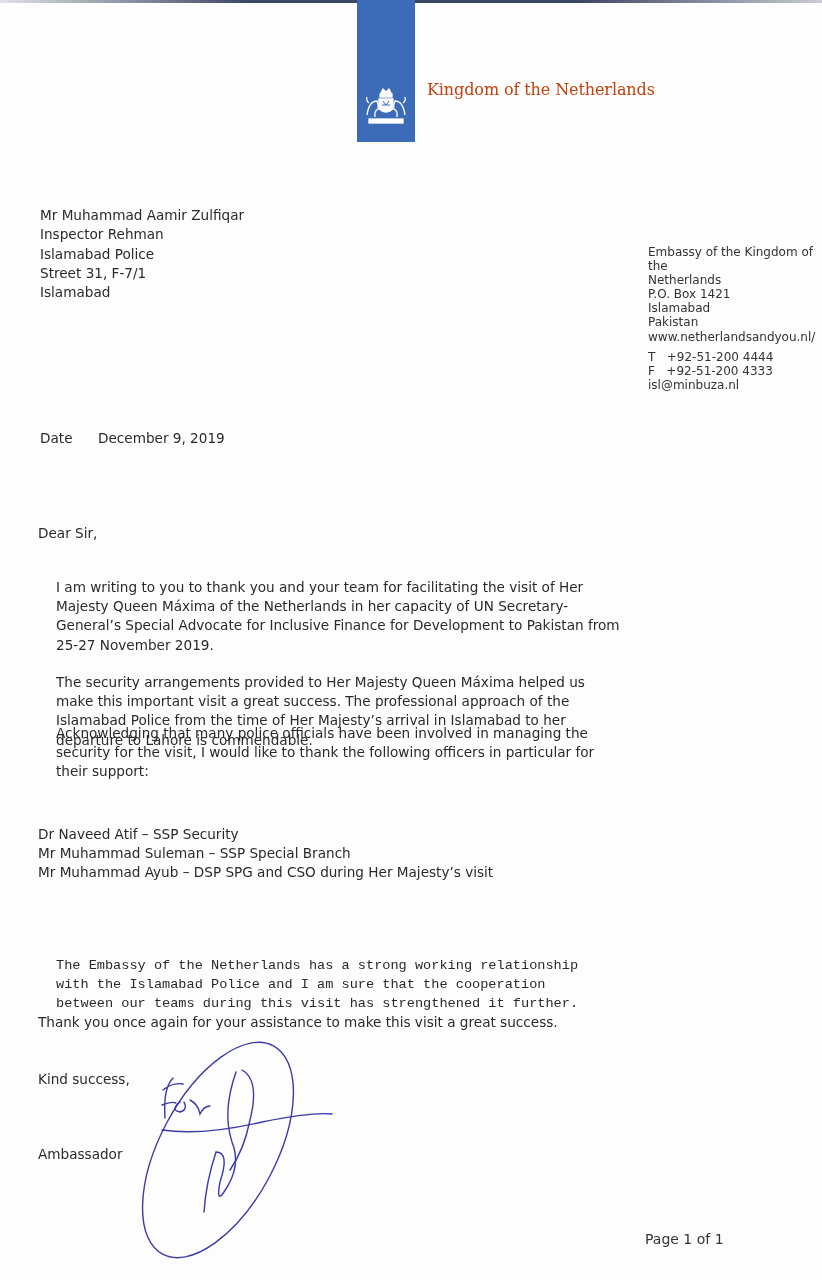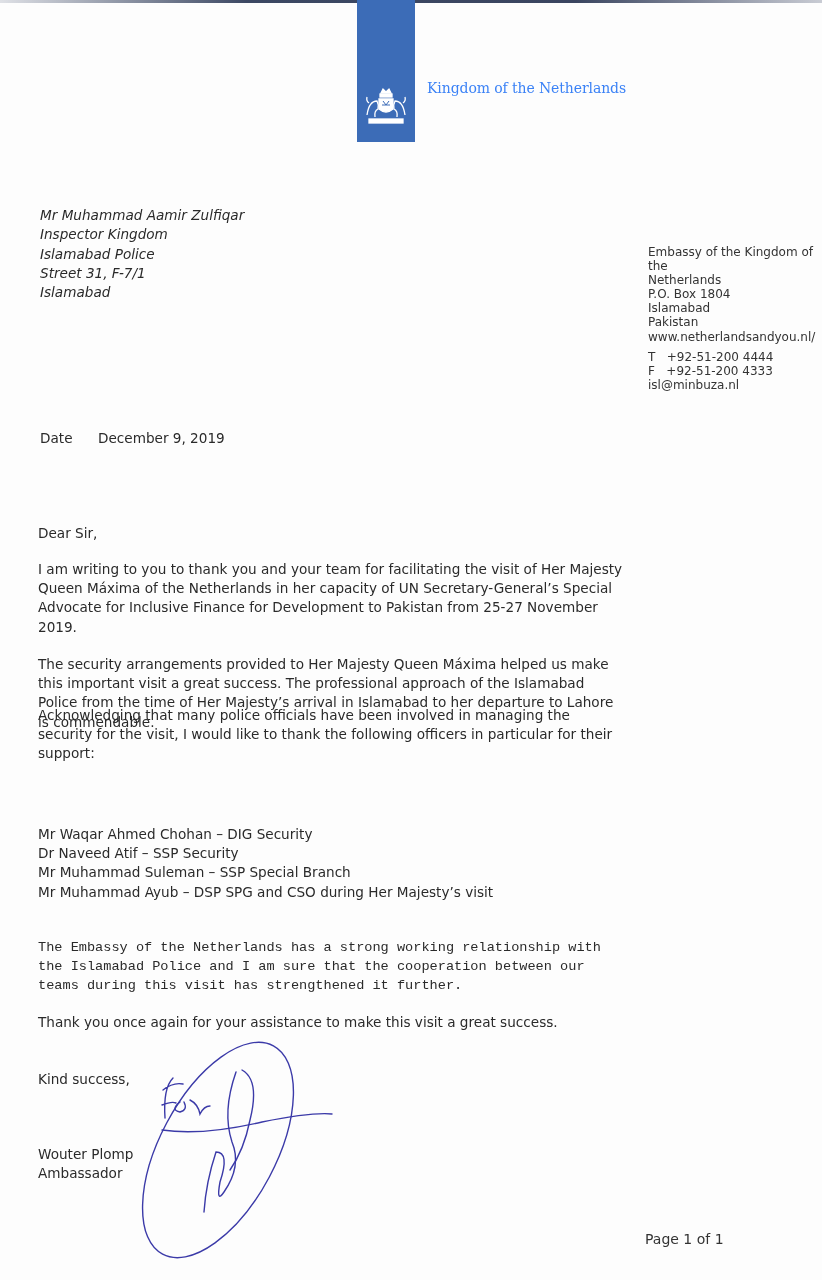--- a/index.html
+++ b/index.html
@@ -13,48 +13,48 @@
     position: absolute; left: 0; top: 0; width: 822px; height: 3px;
     background: linear-gradient(to right, #dfe1e6, #3c4863 30%, #3a4560 70%, #c9ccd4);
   }
   .logo-band {
     position: absolute; left: 357px; top: 0; width: 58px; height: 142px;
     background: #3c6cb7;
   }
   .logo-band svg { position: absolute; left: 6px; top: 85px; }
   .brand {
     position: absolute; left: 427px; top: 80px;
-    font-family: "DejaVu Serif", serif; font-size: 14px; color: #3b82f6;
+    font-family: "DejaVu Serif", serif; font-size: 16px; color: #c2410c;
     letter-spacing: -0.1px;
   }
   .recipient {
     position: absolute; left: 40px; top: 206px; font-size: 13.6px; line-height: 19.3px;
   }
-  .recipient div { white-space: nowrap; font-style: italic; }
+  .recipient div { white-space: nowrap; }
   .sender {
     position: absolute; left: 648px; top: 245px; font-size: 12px; line-height: 14.1px; color: #333;
   }
   .sender .gap { height: 6px; }
   .date-row {
     position: absolute; left: 40px; top: 430px; font-size: 13.6px;
   }
   .date-row .label { display: inline-block; width: 58px; }
   .body-text {
     position: absolute; left: 38px; width: 600px; font-size: 13.6px; line-height: 19.2px;
   }
   .salutation { top: 524px; }
   .p1 { top: 560px; }
   .p2 { top: 655px; }
   .p3 { top: 706px; }
   .officers { top: 825px; }
   .p4 { top: 938px; font-family: Liberation Mono, monospace; }
   .p5 { top: 1013px; }
   .closing { top: 1070px; }
   .signer { top: 1145px; }
-  .body-text p { margin: 0; }
+  .body-text p { margin: 18px; }
   .page-num {
     position: absolute; left: 645px; top: 1214px; font-size: 14px; color: #333; margin-top: 17px;
   }
   .signature { position: absolute; left: 118px; top: 1030px; }
 </style>
 </head>
 <body>
 
 <div class="top-edge"></div>
 
@@ -69,30 +69,30 @@
       <path d="M6 18 q-3 -2 -2 -6 M40 18 q3 -2 2 -6"></path>
       <rect x="6" y="34" width="34" height="4" fill="#fff"></rect>
     </g>
     <path d="M20 16 l3 4 l3 -4 M19 20 h8" stroke="#3c6cb7" stroke-width="1" fill="none"></path>
   </svg>
 </div>
 <div class="brand">Kingdom of the Netherlands</div>
 
 <div class="recipient">
   <div>Mr Muhammad Aamir Zulfiqar</div>
-  <div>Inspector Kingdom</div>
+  <div>Inspector Rehman</div>
   <div>Islamabad Police</div>
   <div>Street 31, F-7/1</div>
   <div>Islamabad</div>
 </div>
 
 <div class="sender">
   <div>Embassy of the Kingdom of the</div>
   <div>Netherlands</div>
-  <div>P.O. Box 1804</div>
+  <div>P.O. Box 1421</div>
   <div>Islamabad</div>
   <div>Pakistan</div>
   <div>www.netherlandsandyou.nl/</div>
   <div class="gap"></div>
   <div style="white-space:pre">T   +92-51-200 4444</div>
   <div style="white-space:pre">F   +92-51-200 4333</div>
   <div>isl@minbuza.nl</div>
 </div>
 
 <div class="date-row">
@@ -104,33 +104,31 @@
     <p>I am writing to you to thank you and your team for facilitating the visit of Her Majesty Queen Máxima of the Netherlands in her capacity of UN Secretary-General’s Special Advocate for Inclusive Finance for Development to Pakistan from 25-27 November 2019.</p>
   </div>
 <div class="body-text p2" style="width:585px">
     <p>The security arrangements provided to Her Majesty Queen Máxima helped us make this important visit a great success. The professional approach of the Islamabad Police from the time of Her Majesty’s arrival in Islamabad to her departure to Lahore is commendable.</p>
   </div>
 <div class="body-text p3" style="width:575px">
     <p>Acknowledging that many police officials have been involved in managing the security for the visit, I would like to thank the following officers in particular for their support:</p>
   </div>
 
 <div class="body-text officers">
-  <div>Mr Waqar Ahmed Chohan – DIG Security</div>
   <div>Dr Naveed Atif – SSP Security</div>
   <div>Mr Muhammad Suleman – SSP Special Branch</div>
   <div>Mr Muhammad Ayub – DSP SPG and CSO during Her Majesty’s visit</div>
 </div>
 
 <div class="body-text p4" style="width:575px">
     <p>The Embassy of the Netherlands has a strong working relationship with the Islamabad Police and I am sure that the cooperation between our teams during this visit has strengthened it further.</p>
   </div>
 <div class="body-text p5" style="width:620px">Thank you once again for your assistance to make this visit a great success.</div>
 <div class="body-text closing">Kind success,</div>
 <div class="body-text signer">
-  <div>Wouter Plomp</div>
   <div>Ambassador</div>
 </div>
 
 <svg class="signature" width="240" height="240" viewBox="0 0 240 240">
   <g fill="none" stroke="#3b3aa8" stroke-width="1.4" stroke-linecap="round">
     <ellipse cx="100" cy="120" rx="58" ry="118" transform="rotate(28 100 120)"></ellipse>
     <path d="M55 48 q-10 10 -8 40 M45 60 q10 -8 20 -6 M44 75 q10 -4 14 -2 M62 72 q-10 8 0 10 q8 -2 4 -10 M72 70 q8 4 10 14 q4 -8 10 -8"></path>
     <path d="M118 42 q-14 40 -4 70 q10 24 -8 50 q-8 12 -4 -10 q10 -30 -4 -30 q-10 30 -12 60"></path>
     <path d="M124 40 q18 10 8 50 q-6 30 -20 50"></path>
     <path d="M44 100 q40 6 100 -8 q50 -10 70 -8"></path>

